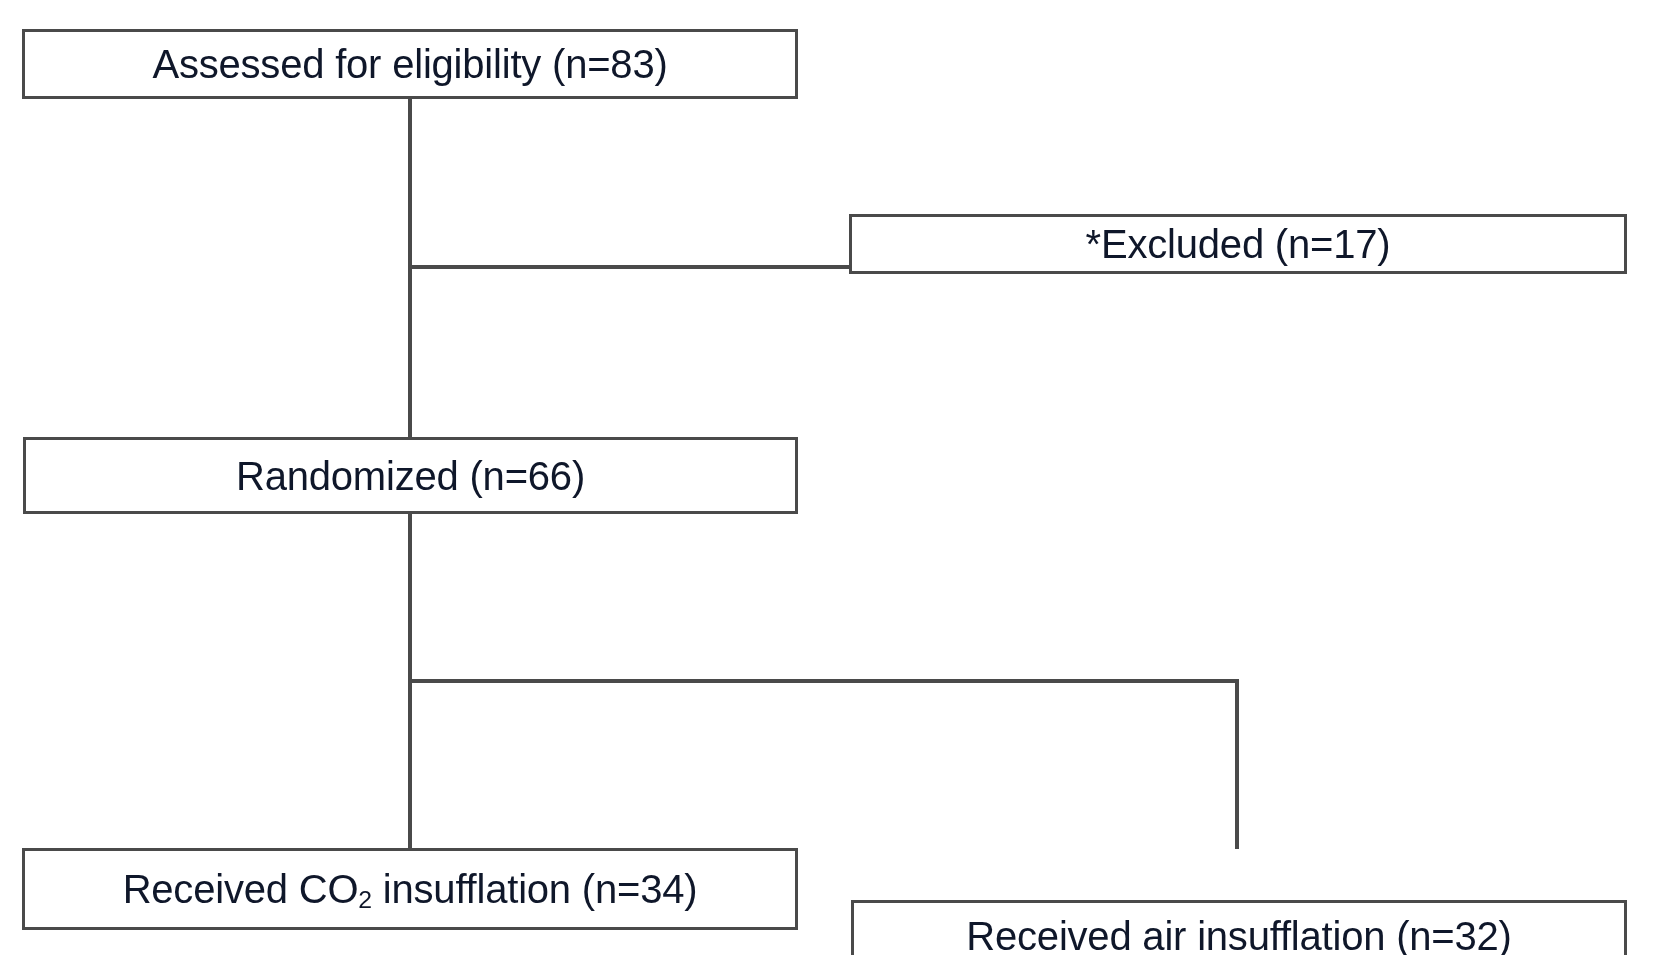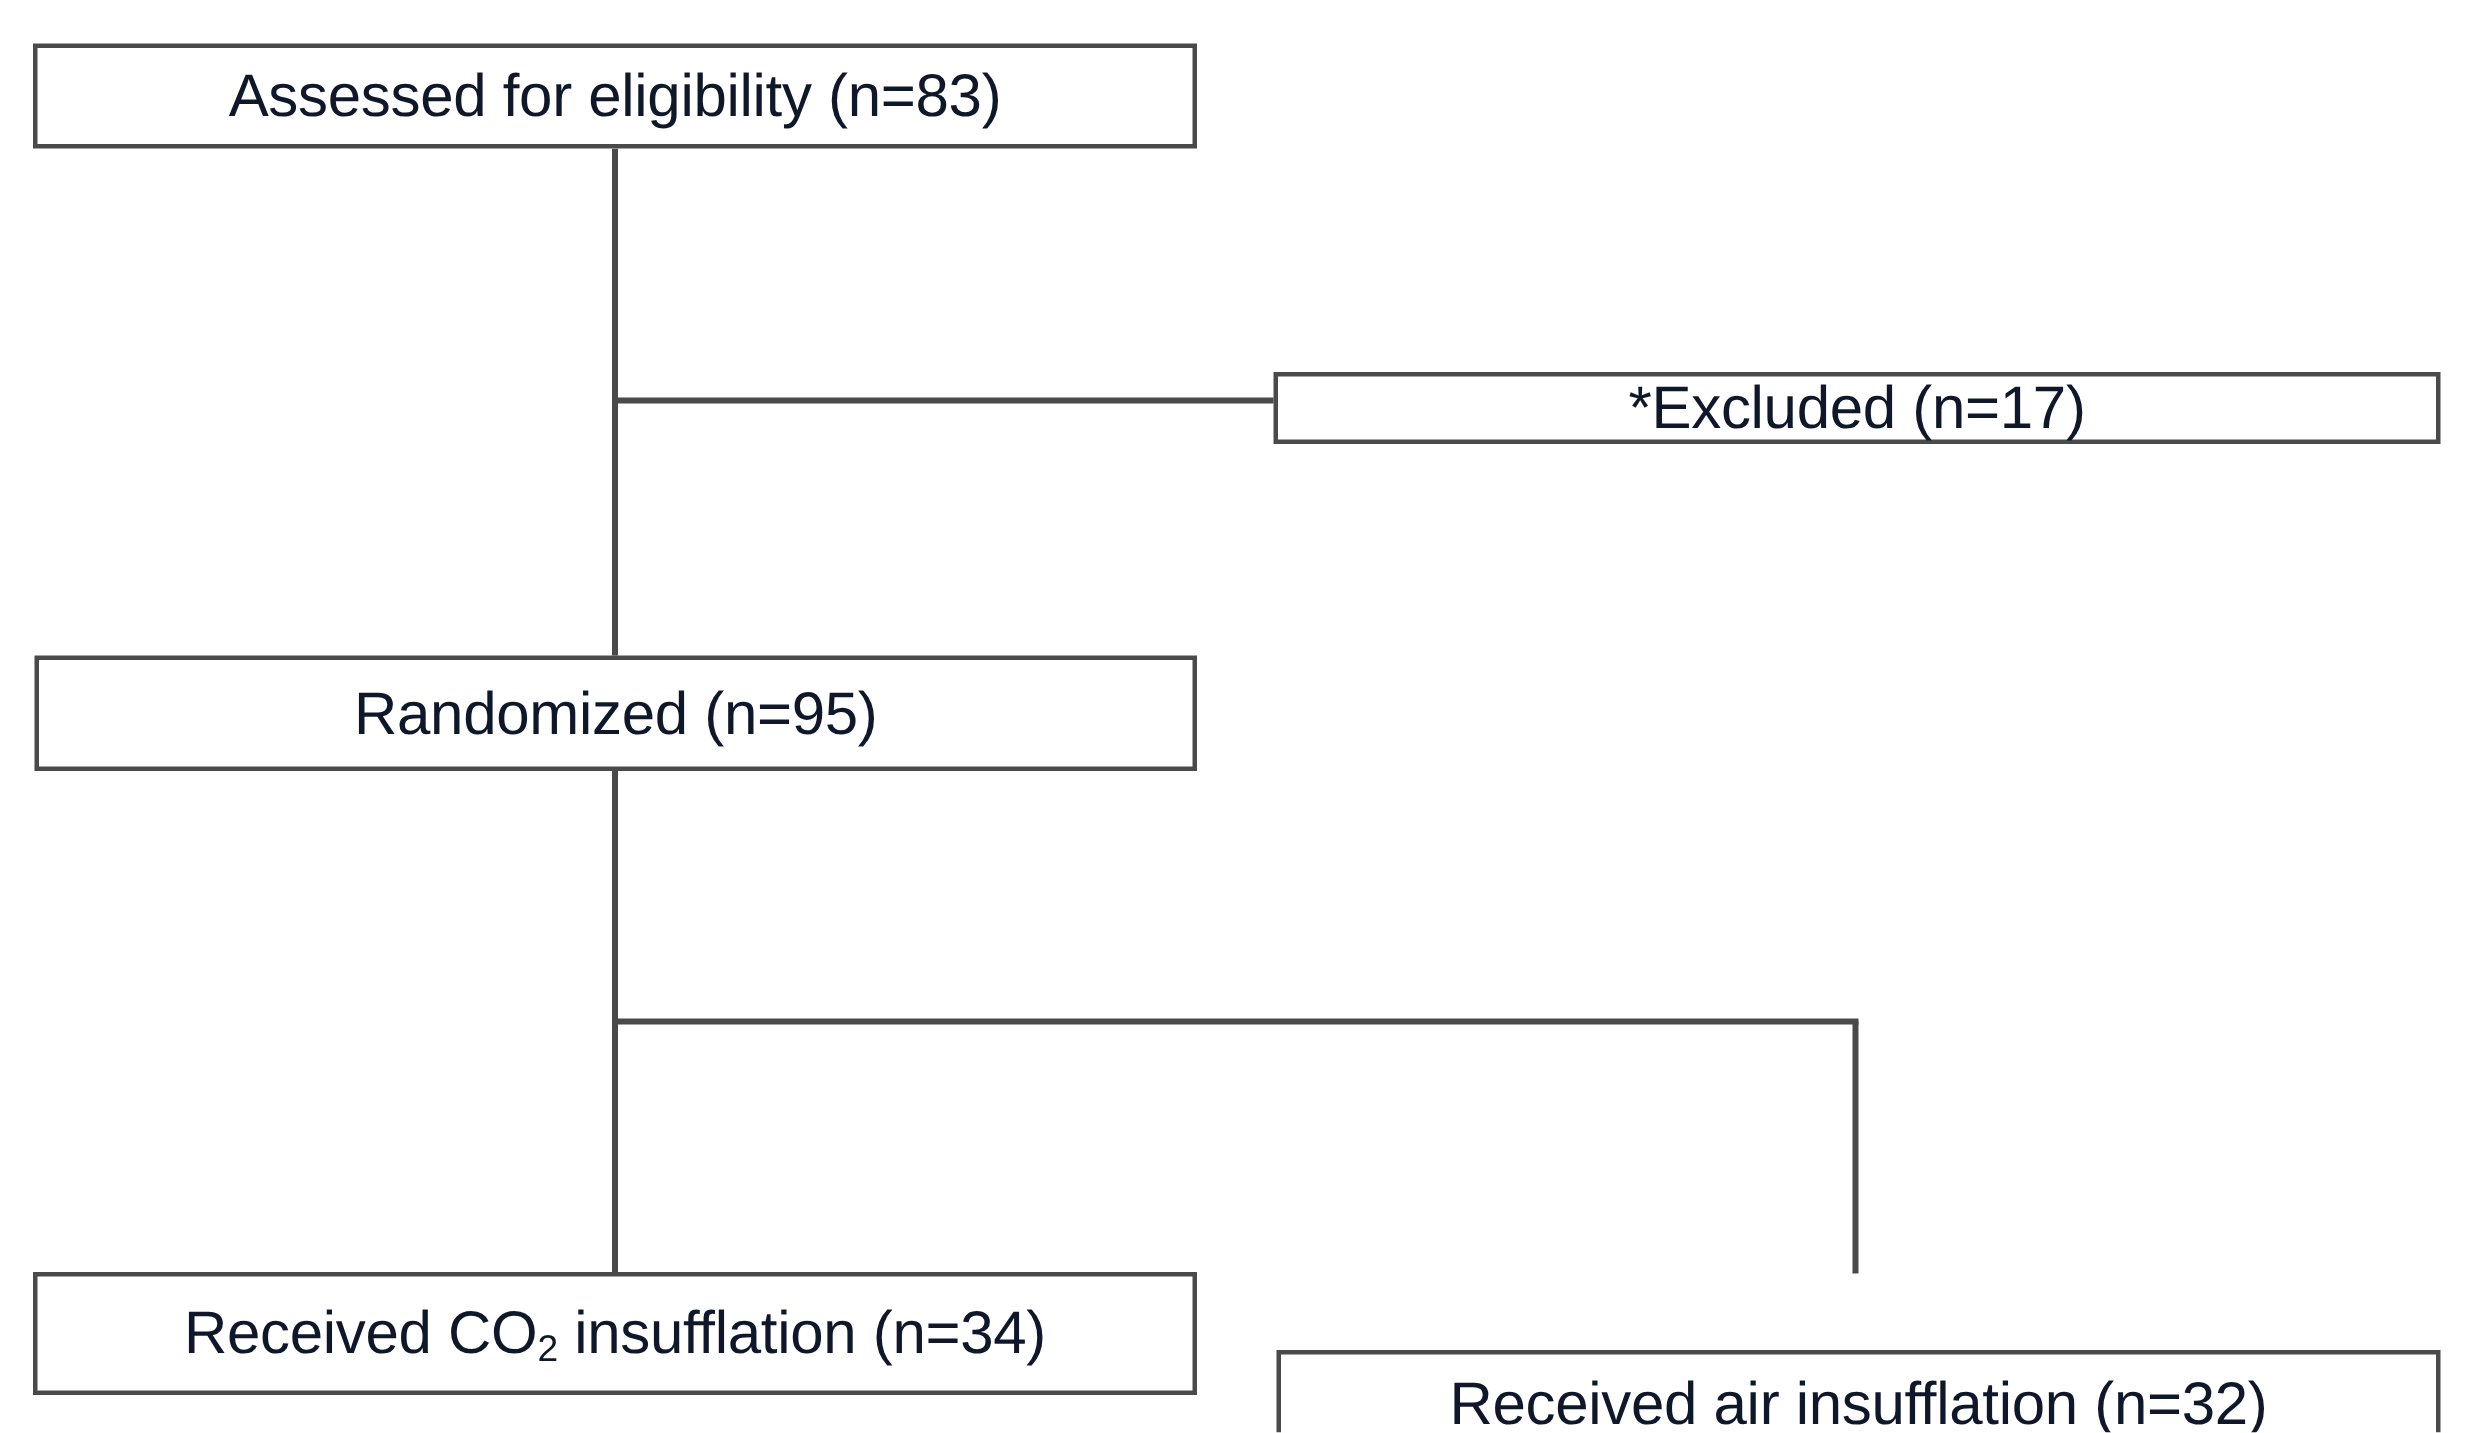--- a/index.html
+++ b/index.html
@@ -46,21 +46,21 @@
     white-space: nowrap;
     text-align: center;
   }
   .node-label sub {
     font-size: 0.62em;
     vertical-align: -0.22em;
     line-height: 0;
   }
   
   #box-assessed  { left: 22px;  top: 29px;  width: 776px; height: 70px;  }
-  #box-excluded  { left: 849px; top: 248px; width: 778px; height: 48px;  }
+  #box-excluded  { left: 849px; top: 214px; width: 778px; height: 60px;  }
   #box-randomized{ left: 23px;  top: 437px; width: 775px; height: 77px;  }
   #box-co2       { left: 22px;  top: 848px; width: 776px; height: 82px;  }
   #box-air       { left: 851px; top: 900px; width: 776px; height: 72px;  }
   .connector-line { stroke: #4a4a4a; stroke-width: 4; fill: none; }
 </style>
 </head>
 <body>
 
 <div id="diagram-root">
 
@@ -79,21 +79,21 @@
 
   <div class="node-box" id="box-assessed">
     <span class="node-label">Assessed for eligibility (n=83)</span>
   </div>
 
   <div class="node-box" id="box-excluded">
     <span class="node-label">*Excluded (n=17)</span>
   </div>
 
   <div class="node-box" id="box-randomized">
-    <span class="node-label">Randomized (n=95)</span>
+    <span class="node-label">Randomized (n=66)</span>
   </div>
 
   <div class="node-box" id="box-co2">
     <span class="node-label">
       <span>Received CO</span><sub>2</sub><span> insufflation (n=34)</span>
     </span>
   </div>
 
   <div class="node-box" id="box-air">
     <span class="node-label">Received air insufflation (n=32)</span>

